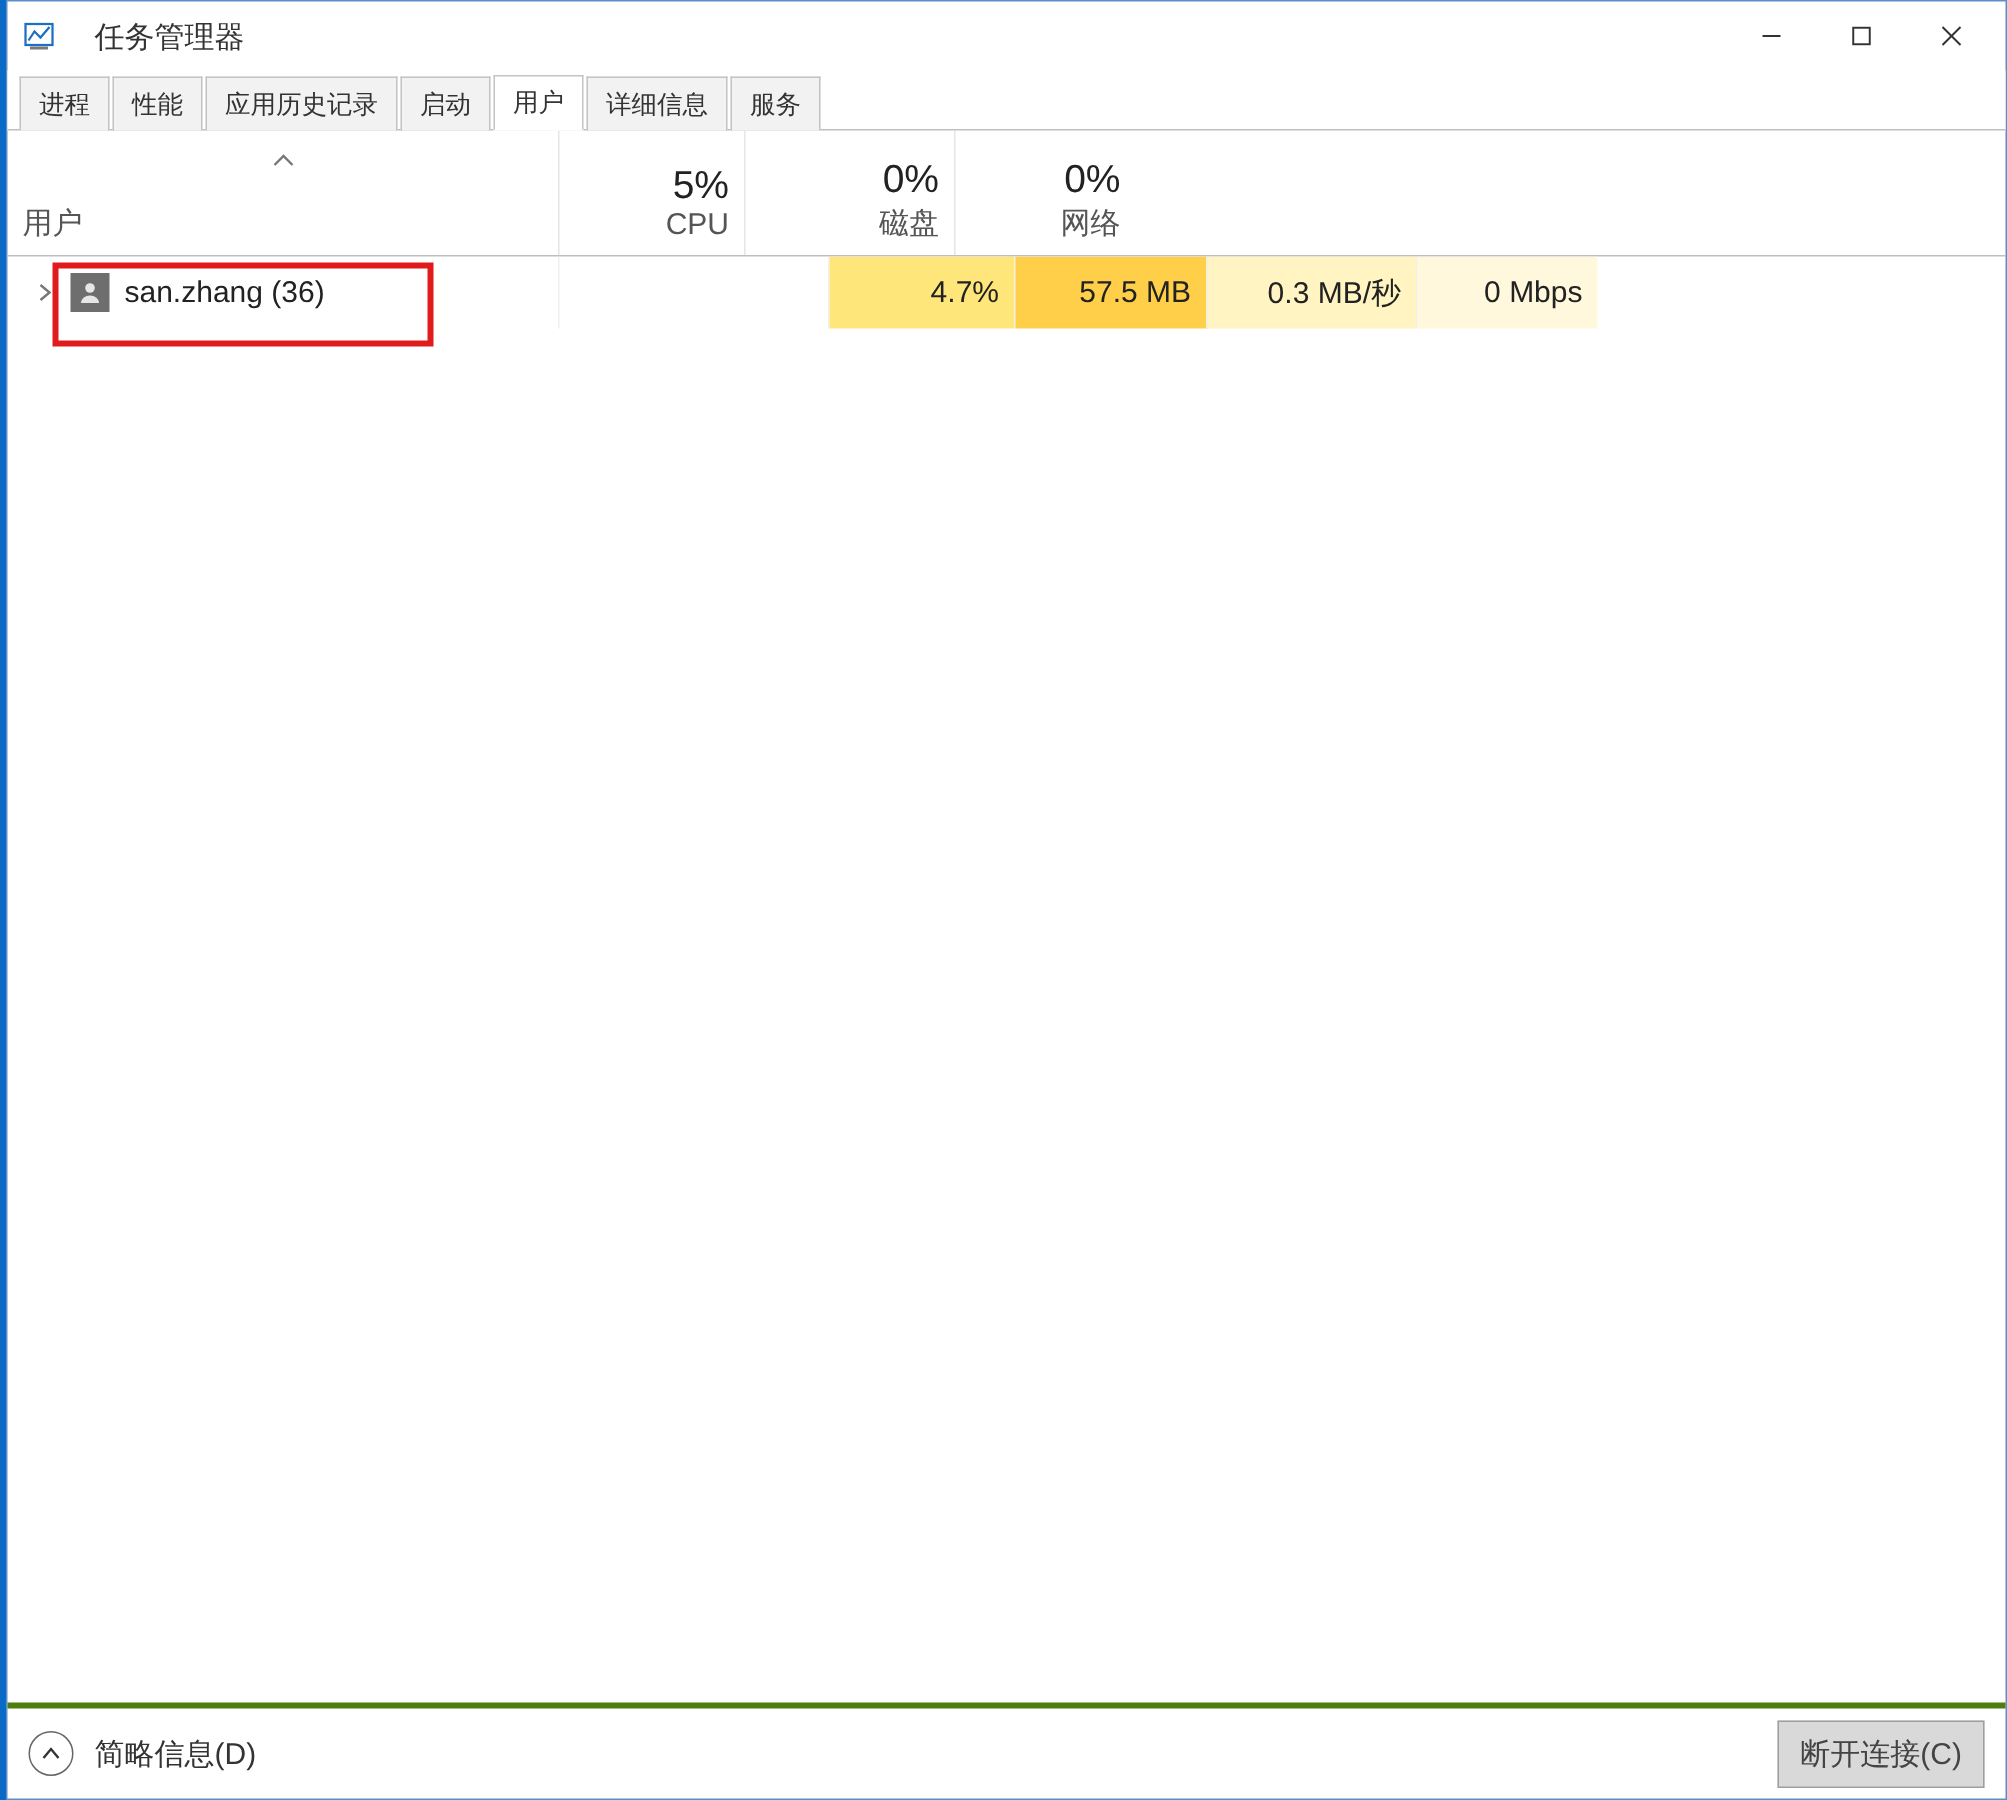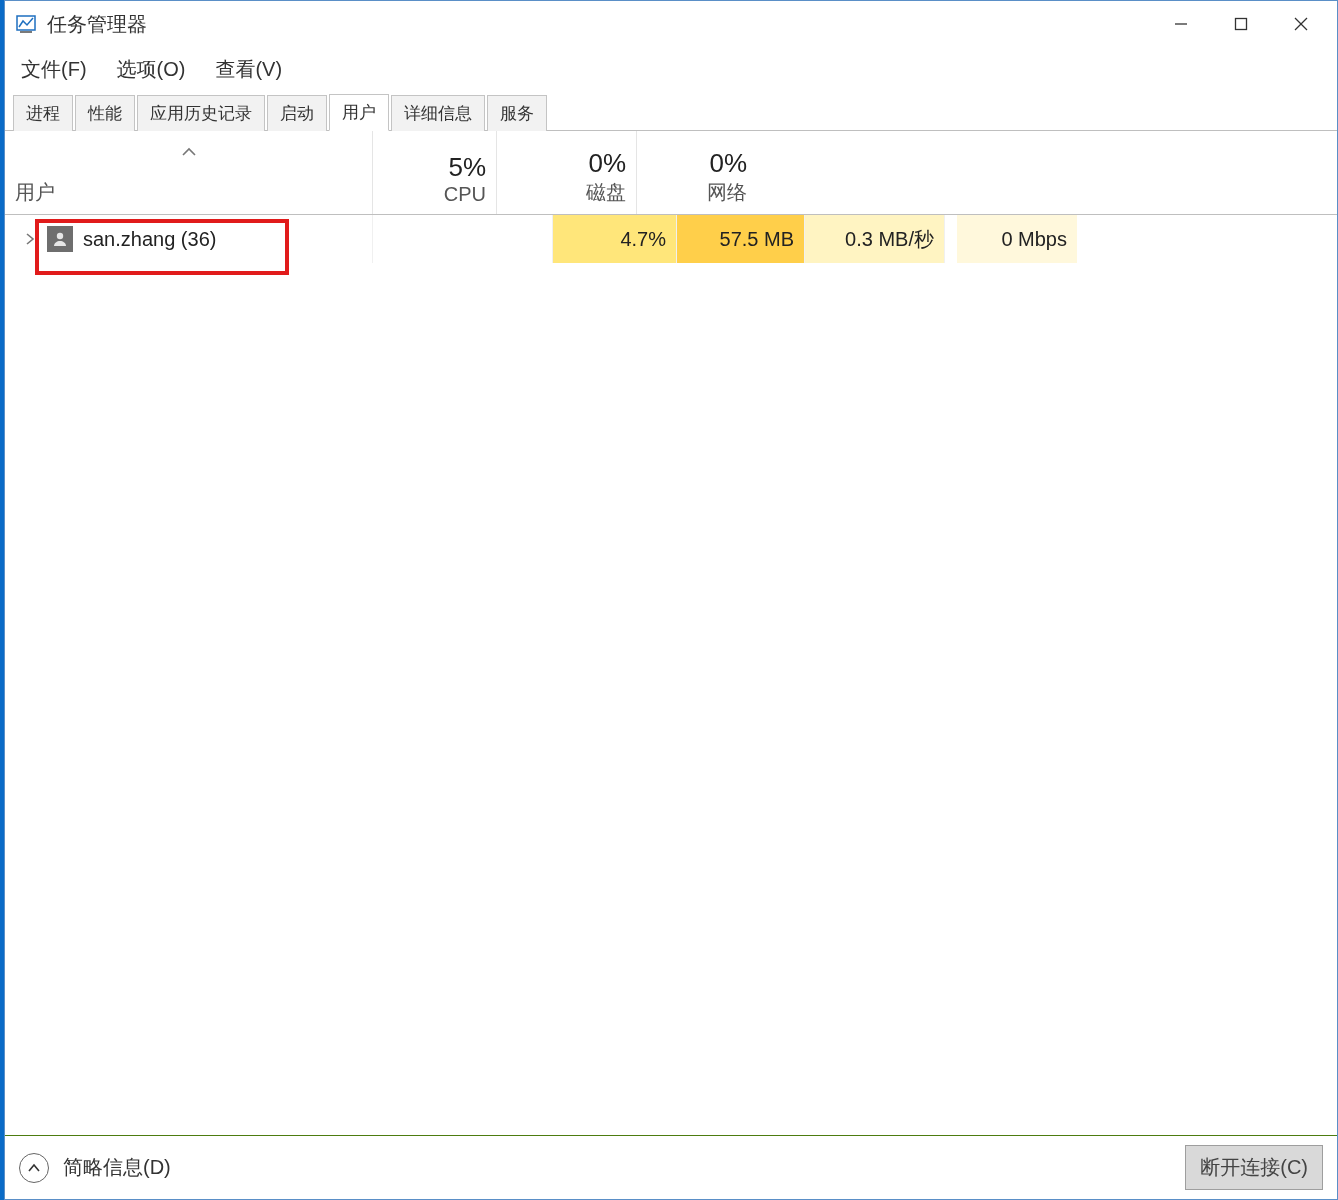--- a/index.html
+++ b/index.html
@@ -29,21 +29,21 @@
     display: flex;
     align-items: center;
     padding: 0 6px 0 10px;
     border-bottom: none;
   }
   .titlebar .app-icon {
     width: 22px; height: 22px;
     margin-right: 10px;
     display: inline-flex; align-items: center; justify-content: center;
   }
-  .titlebar .title { font-size: 20px; color: #333; }
+  .titlebar .title { font-size: 20px; color: #333; margin-left: 16px; }
   .titlebar .spacer { flex: 1; }
   .titlebar .winbtn {
     width: 60px; height: 40px;
     display: inline-flex; align-items: center; justify-content: center;
     color: #333;
   }
   
   .menubar {
     height: 44px;
     display: flex;
@@ -147,35 +147,35 @@
     display: inline-flex; justify-content: center;
   }
   .row .user-icon {
     width: 26px; height: 26px;
     background: #6e6e6e;
     display: inline-flex; align-items: center; justify-content: center;
   }
   .cell.metric { background: #fff4c2; }
   .cell.metric.hot1 { background: #ffe67a; }
   .cell.metric.hot2 { background: #ffcf4a; }
-  .cell.metric.cool { background: #fff8dc; margin-left: 12px; }
+  .cell.metric.cool { background: #fff8dc; }
   
   .highlight {
     position: absolute;
     left: 30px;
     top: 88px;
     width: 254px;
     height: 56px;
     border: 4px solid #e11b1b;
     pointer-events: none;
   }
   
   .footer {
     height: 64px;
-    border-top: 1px solid #4d7c0f;
+    border-top: 4px solid #4d7c0f;
     display: flex;
     align-items: center;
     padding: 0 14px;
     gap: 14px;
   }
   .footer .circle-btn {
     width: 30px; height: 30px;
     border: 1.5px solid #666;
     border-radius: 50%;
     display: inline-flex; align-items: center; justify-content: center;
@@ -217,25 +217,20 @@
         </svg>
     </span>
     <span class="winbtn close">
       <svg width="16" height="16" viewBox="0 0 16 16">
           <line x1="2" y1="2" x2="14" y2="14" stroke="#333" stroke-width="1.3"></line>
           <line x1="14" y1="2" x2="2" y2="14" stroke="#333" stroke-width="1.3"></line>
         </svg>
     </span>
   </div>
 
-  <div class="menubar">
-    <span class="menuitem">文件(F)</span>
-    <span class="menuitem">选项(O)</span>
-    <span class="menuitem">查看(V)</span>
-  </div>
 
   <div class="tabs">
     <div class="tab">进程</div>
     <div class="tab">性能</div>
     <div class="tab">应用历史记录</div>
     <div class="tab">启动</div>
     <div class="tab active">用户</div>
     <div class="tab">详细信息</div>
     <div class="tab">服务</div>
   </div>

